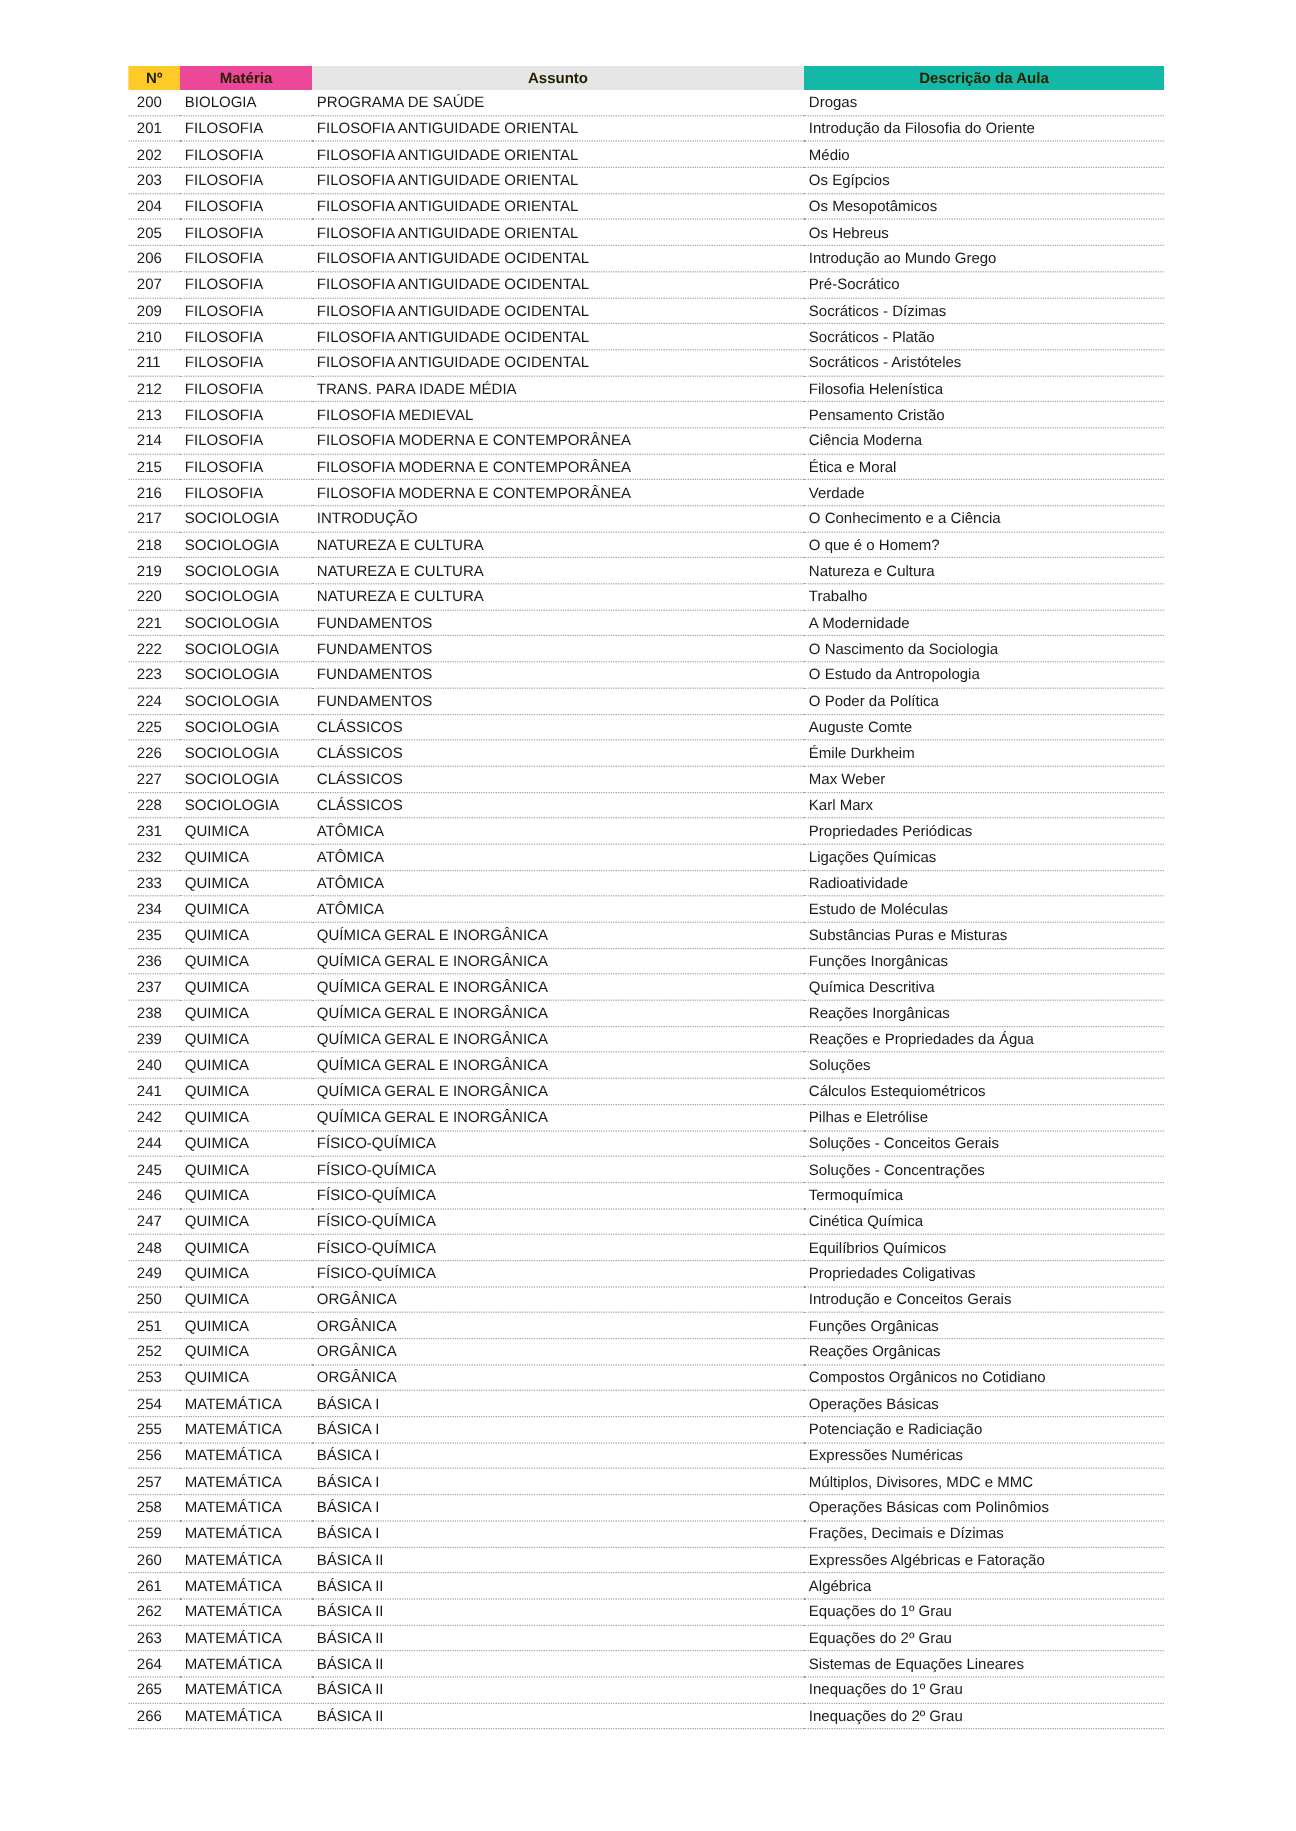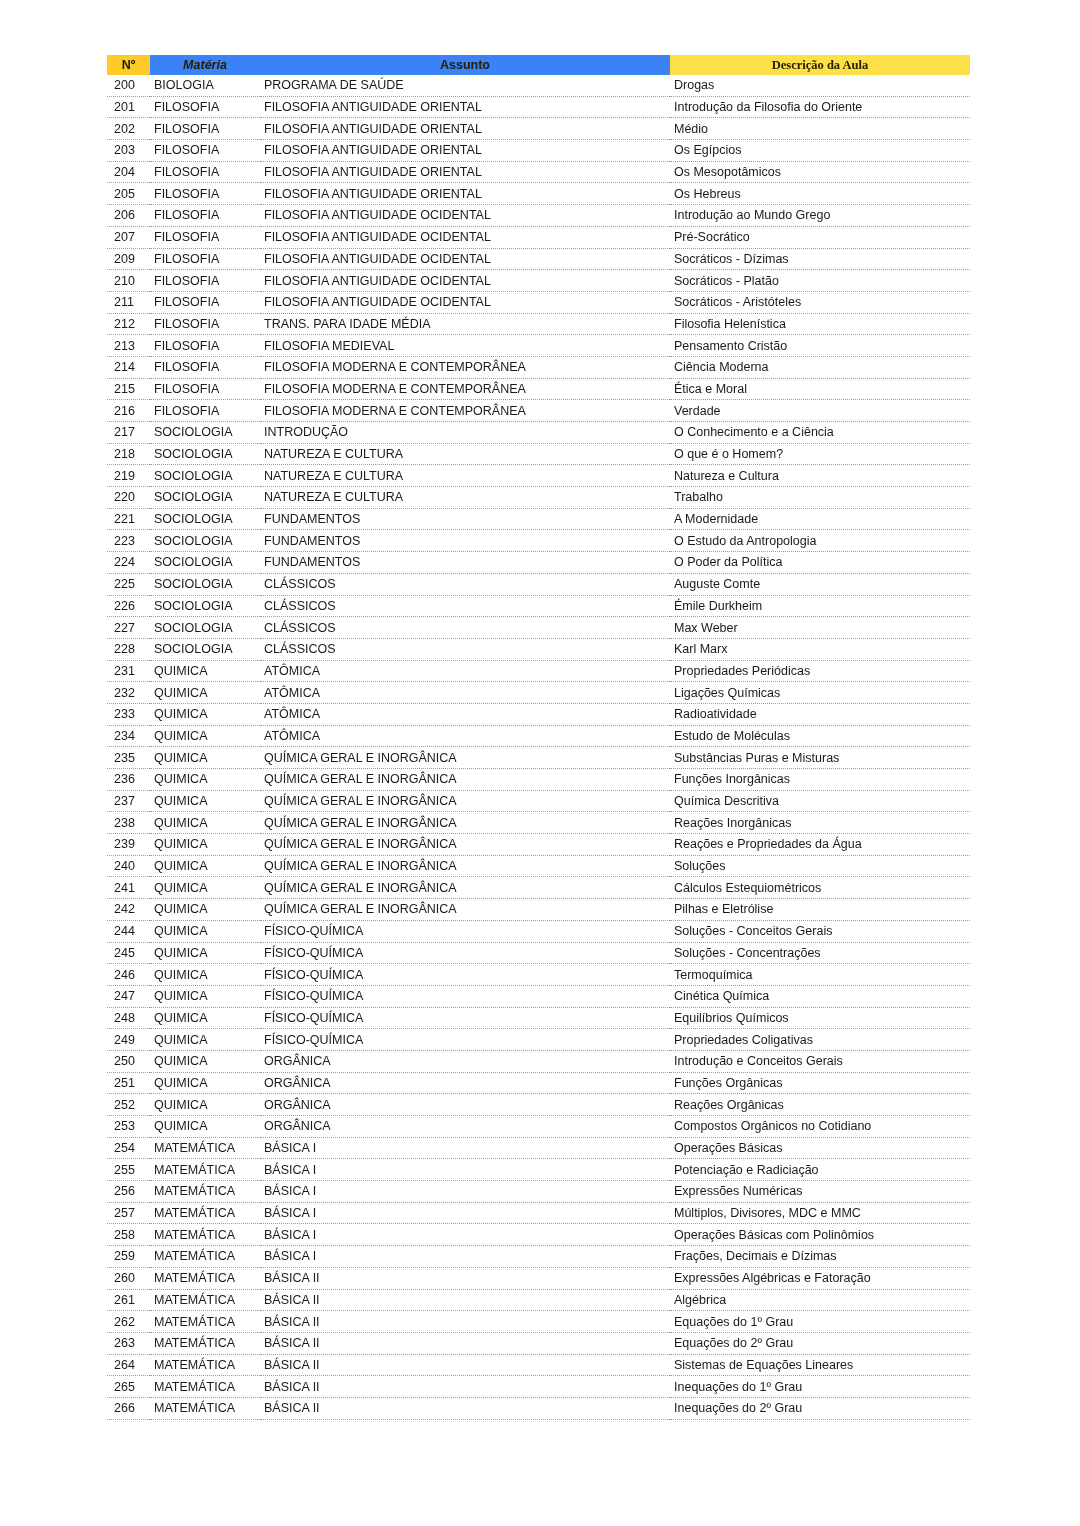--- a/index.html
+++ b/index.html
@@ -63,23 +63,23 @@
     <table>
       <colgroup>
         <col class="c-num">
         <col class="c-mat">
         <col class="c-ass">
         <col class="c-desc">
       </colgroup>
       <thead>
         <tr>
           <th style="background: rgb(255, 201, 40); color: rgb(38, 32, 1);">Nº</th>
-          <th style="background: #3b82f6; color: rgb(38, 32, 1); font-style: italic;">Matéria</th>
-          <th style="background: #3b82f6; color: rgb(38, 32, 1);">Assunto</th>
-          <th style="background: #fde047; color: rgb(38, 32, 1); font-family: Liberation Serif, serif;">Descrição da Aula</th>
+          <th style="background: #ec4899; color: rgb(38, 32, 1);">Matéria</th>
+          <th style="background: #e5e5e5; color: rgb(38, 32, 1);">Assunto</th>
+          <th style="background: #14b8a6; color: rgb(38, 32, 1);">Descrição da Aula</th>
         </tr>
       </thead>
       <tbody>
 
       <tr>
             <td>200</td>
             <td>BIOLOGIA</td>
             <td>PROGRAMA DE SAÚDE</td>
             <td>Drogas</td>
           </tr>
@@ -197,20 +197,26 @@
             <td>NATUREZA E CULTURA</td>
             <td>Trabalho</td>
           </tr>
           <tr>
             <td>221</td>
             <td>SOCIOLOGIA</td>
             <td>FUNDAMENTOS</td>
             <td>A Modernidade</td>
           </tr>
           <tr>
+            <td>222</td>
+            <td>SOCIOLOGIA</td>
+            <td>FUNDAMENTOS</td>
+            <td>O Nascimento da Sociologia</td>
+          </tr>
+          <tr>
             <td>223</td>
             <td>SOCIOLOGIA</td>
             <td>FUNDAMENTOS</td>
             <td>O Estudo da Antropologia</td>
           </tr>
           <tr>
             <td>224</td>
             <td>SOCIOLOGIA</td>
             <td>FUNDAMENTOS</td>
             <td>O Poder da Política</td>

